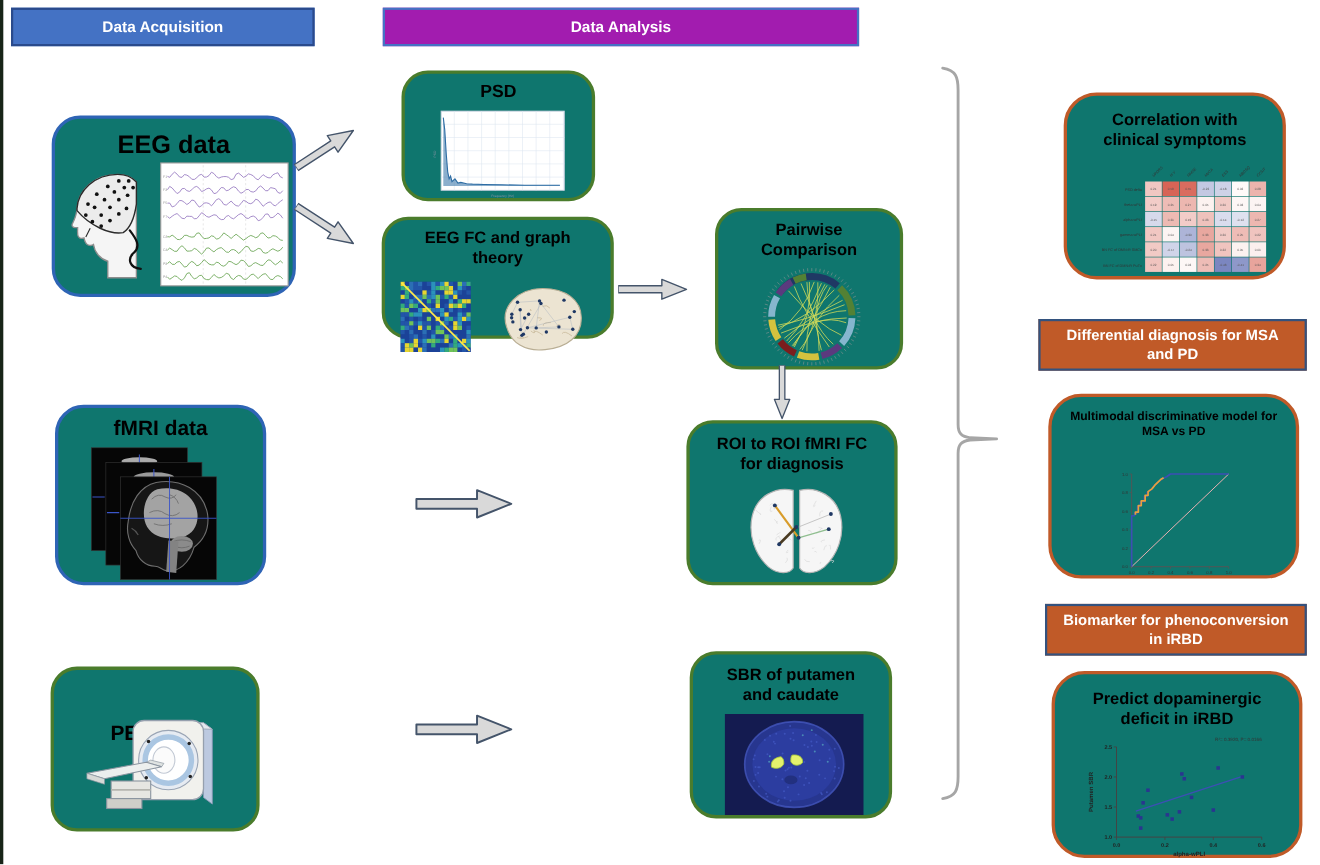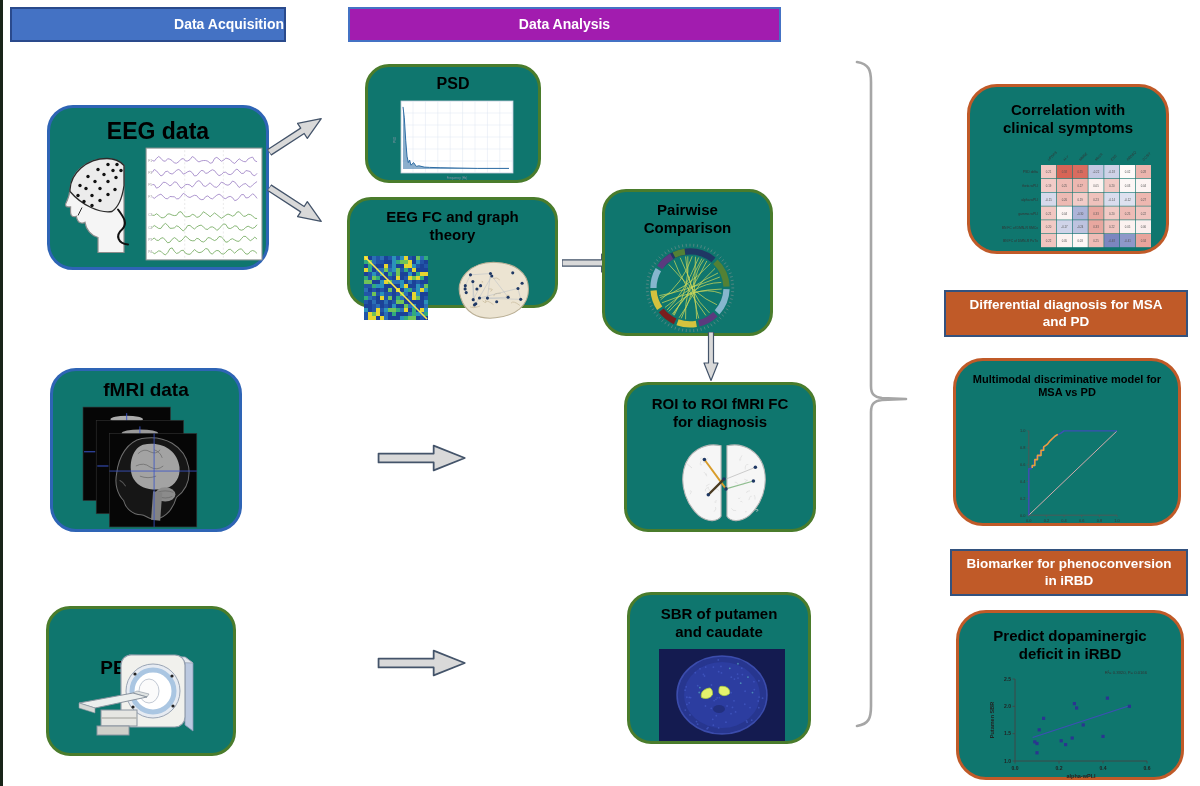--- a/index.html
+++ b/index.html
@@ -1,20 +1,20 @@
 <!DOCTYPE html>
 <html><head>
 <meta charset="utf-8">
 <style>
   html,body{margin:0;padding:0;background:#fff;font-family:"Liberation Sans",sans-serif;}
   .canvas{position:relative;width:1200px;height:786px;background:#fff;overflow:hidden;}
   .edge{position:absolute;left:0;top:0;width:3px;height:786px;background:#182418;}
   .hdr{position:absolute;display:flex;align-items:center;justify-content:center;text-align:center;
        color:#fff;font-weight:bold;box-sizing:border-box;line-height:1.25;}
-  .hdr.blue{background:#4472C4;border:2px solid #2a4a8c;font-size:14px;justify-content:flex-end;}
+  .hdr.blue{background:#4472C4;border:2px solid #2a4a8c;font-size:14px;}
   .hdr.green{background:#a21caf;border:2px solid #4472C4;font-size:14px;}
   .hdr.orange{background:#C05A28;border:2px solid #33527e;font-size:13.5px;padding:2px 10px;}
   .rbox{position:absolute;background:#0f766e;box-sizing:border-box;padding-left:15px;}
   .rbox.blue{border:3px solid #2e64b5;border-radius:26px;}
   .rbox.greenb{border:3px solid #4a7c2c;border-radius:24px;}
   .rbox.orangeb{border:3.5px solid #C05A28;border-radius:30px;}
   .btitle{position:absolute;left:0;right:0;text-align:center;font-weight:bold;color:#000;line-height:1.18;}
   svg.abs{position:absolute;}
 </style>
 </head>
@@ -423,21 +423,21 @@
         <circle cx="18.61660825114096" cy="30.761866196685943" r="1.5" fill="#1f3864"></circle>
         <circle cx="69.79173192621072" cy="33.44260860783709" r="1.5" fill="#1f3864"></circle>
         <circle cx="73.77998281801514" cy="28.419253431674242" r="1.5" fill="#1f3864"></circle>
       </svg>
   </div>
 
   <svg class="abs" style="left:562px;top:246px;" width="64" height="34" viewBox="0 0 100 36">
     <polygon points="0,13 62,13 62,4 97,18 62,32 62,23 0,23" fill="#D9D9D9" stroke="#44546A" stroke-width="2" stroke-linejoin="round"></polygon>
   </svg>
 
-  <div class="rbox greenb" style="left:602px;top:189px;width:171px;height:147px;">
+  <div class="rbox greenb" style="left:650px;top:189px;width:171px;height:147px;">
     <div class="btitle" style="top:9px;font-size:15px;padding:0 24px;">Pairwise Comparison</div>
     <svg class="abs" id="connectogram" style="left:25px;top:44px;" width="120" height="100" viewBox="0 0 124 104">
         <line x1="62" y1="11" x2="62" y2="8" stroke="#999" stroke-width="0.5"></line>
         <line x1="65.7476969381493" y1="11.16362798205494" x2="66.00916416639228" y2="8.175043887779708" stroke="#999" stroke-width="0.5"></line>
         <line x1="69.466871639678" y1="11.653266620475058" x2="69.98781617267879" y2="8.698843361438428" stroke="#999" stroke-width="0.5"></line>
         <line x1="73.12921893940839" y1="12.465189469570063" x2="73.90567607471596" y2="9.567411990702858" stroke="#999" stroke-width="0.5"></line>
         <line x1="76.70686616300375" y1="13.593217306205936" x2="77.73292659298076" y2="10.774139443848213" stroke="#999" stroke-width="0.5"></line>
         <line x1="80.17258525485008" y1="15.028765157424054" x2="81.44044004007218" y2="12.309841796314103" stroke="#999" stroke-width="0.5"></line>
         <line x1="83.5" y1="16.760907637269135" x2="85" y2="14.162831425915819" stroke="#999" stroke-width="0.5"></line>
         <line x1="86.66378676309498" y1="18.77646209557335" x2="88.38451607214812" y2="16.319005962706377" stroke="#999" stroke-width="0.5"></line>

